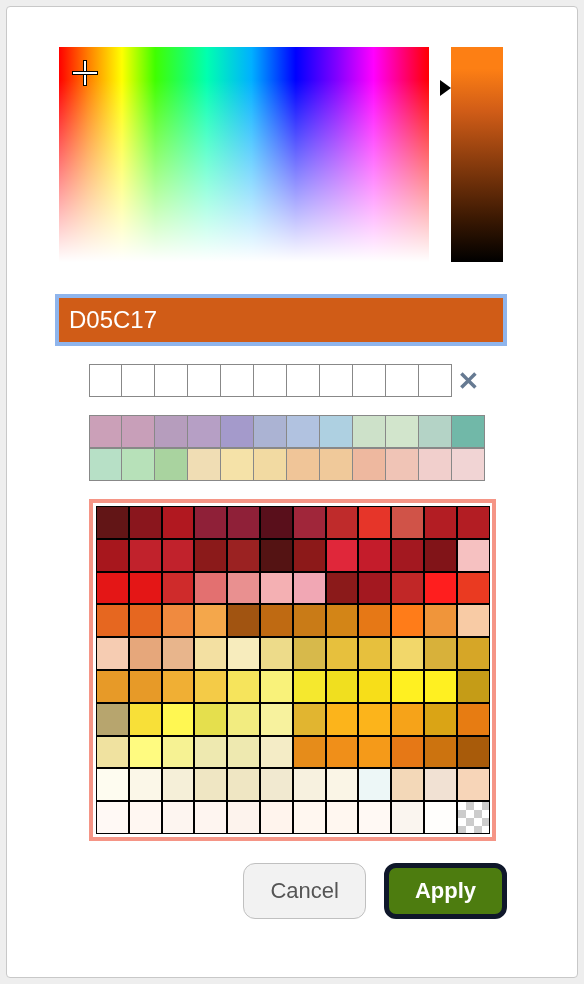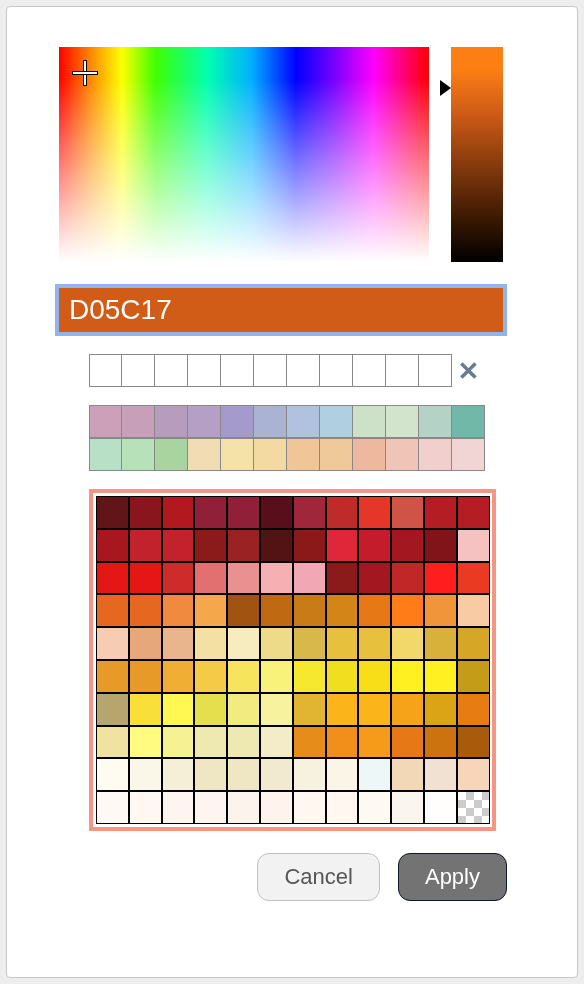--- a/index.html
+++ b/index.html
@@ -55,29 +55,29 @@
   }
   .brightness-arrow {
     position: absolute; left: -11px; top: 33px;
     width: 0; height: 0;
     border-top: 8px solid transparent;
     border-bottom: 8px solid transparent;
     border-left: 11px solid #000;
   }
 
   .hex-input {
-    margin-top: 26px;
+    margin-top: 36px;
     width: 444px;
     height: 44px;
     border: none;
     outline: 4px solid #8fb5ec;
     outline-offset: 0;
     background: var(--hex-bg, #d05c17);
     padding: 4px 10px;
-    font-size: 28px;
+    font-size: 24px;
     color: #fff;
     font-family: inherit;
   }
 
   
   .custom-row {
     margin: 22px 0 0 30px;
     display: flex;
   }
   .custom-swatch {
@@ -133,24 +133,24 @@
     padding: 10px 26px;
     border-radius: 12px;
     cursor: pointer;
   }
   .btn-cancel {
     background: #f2f2f2;
     border: 1px solid #c0c0c0;
     color: #555;
   }
   .btn-apply {
-    background: #737373;
-    border: 1px solid #0f172a;
+    background: #4d7c0f;
+    border: 5px solid #0f172a;
     color: #fff;
-    font-weight: 400;
+    font-weight: 700;
   }
 </style>
 </head>
 <body>
 
 <div class="panel">
 
   <div class="picker-row">
     <div class="spectrum">
       <div class="crosshair"></div>

